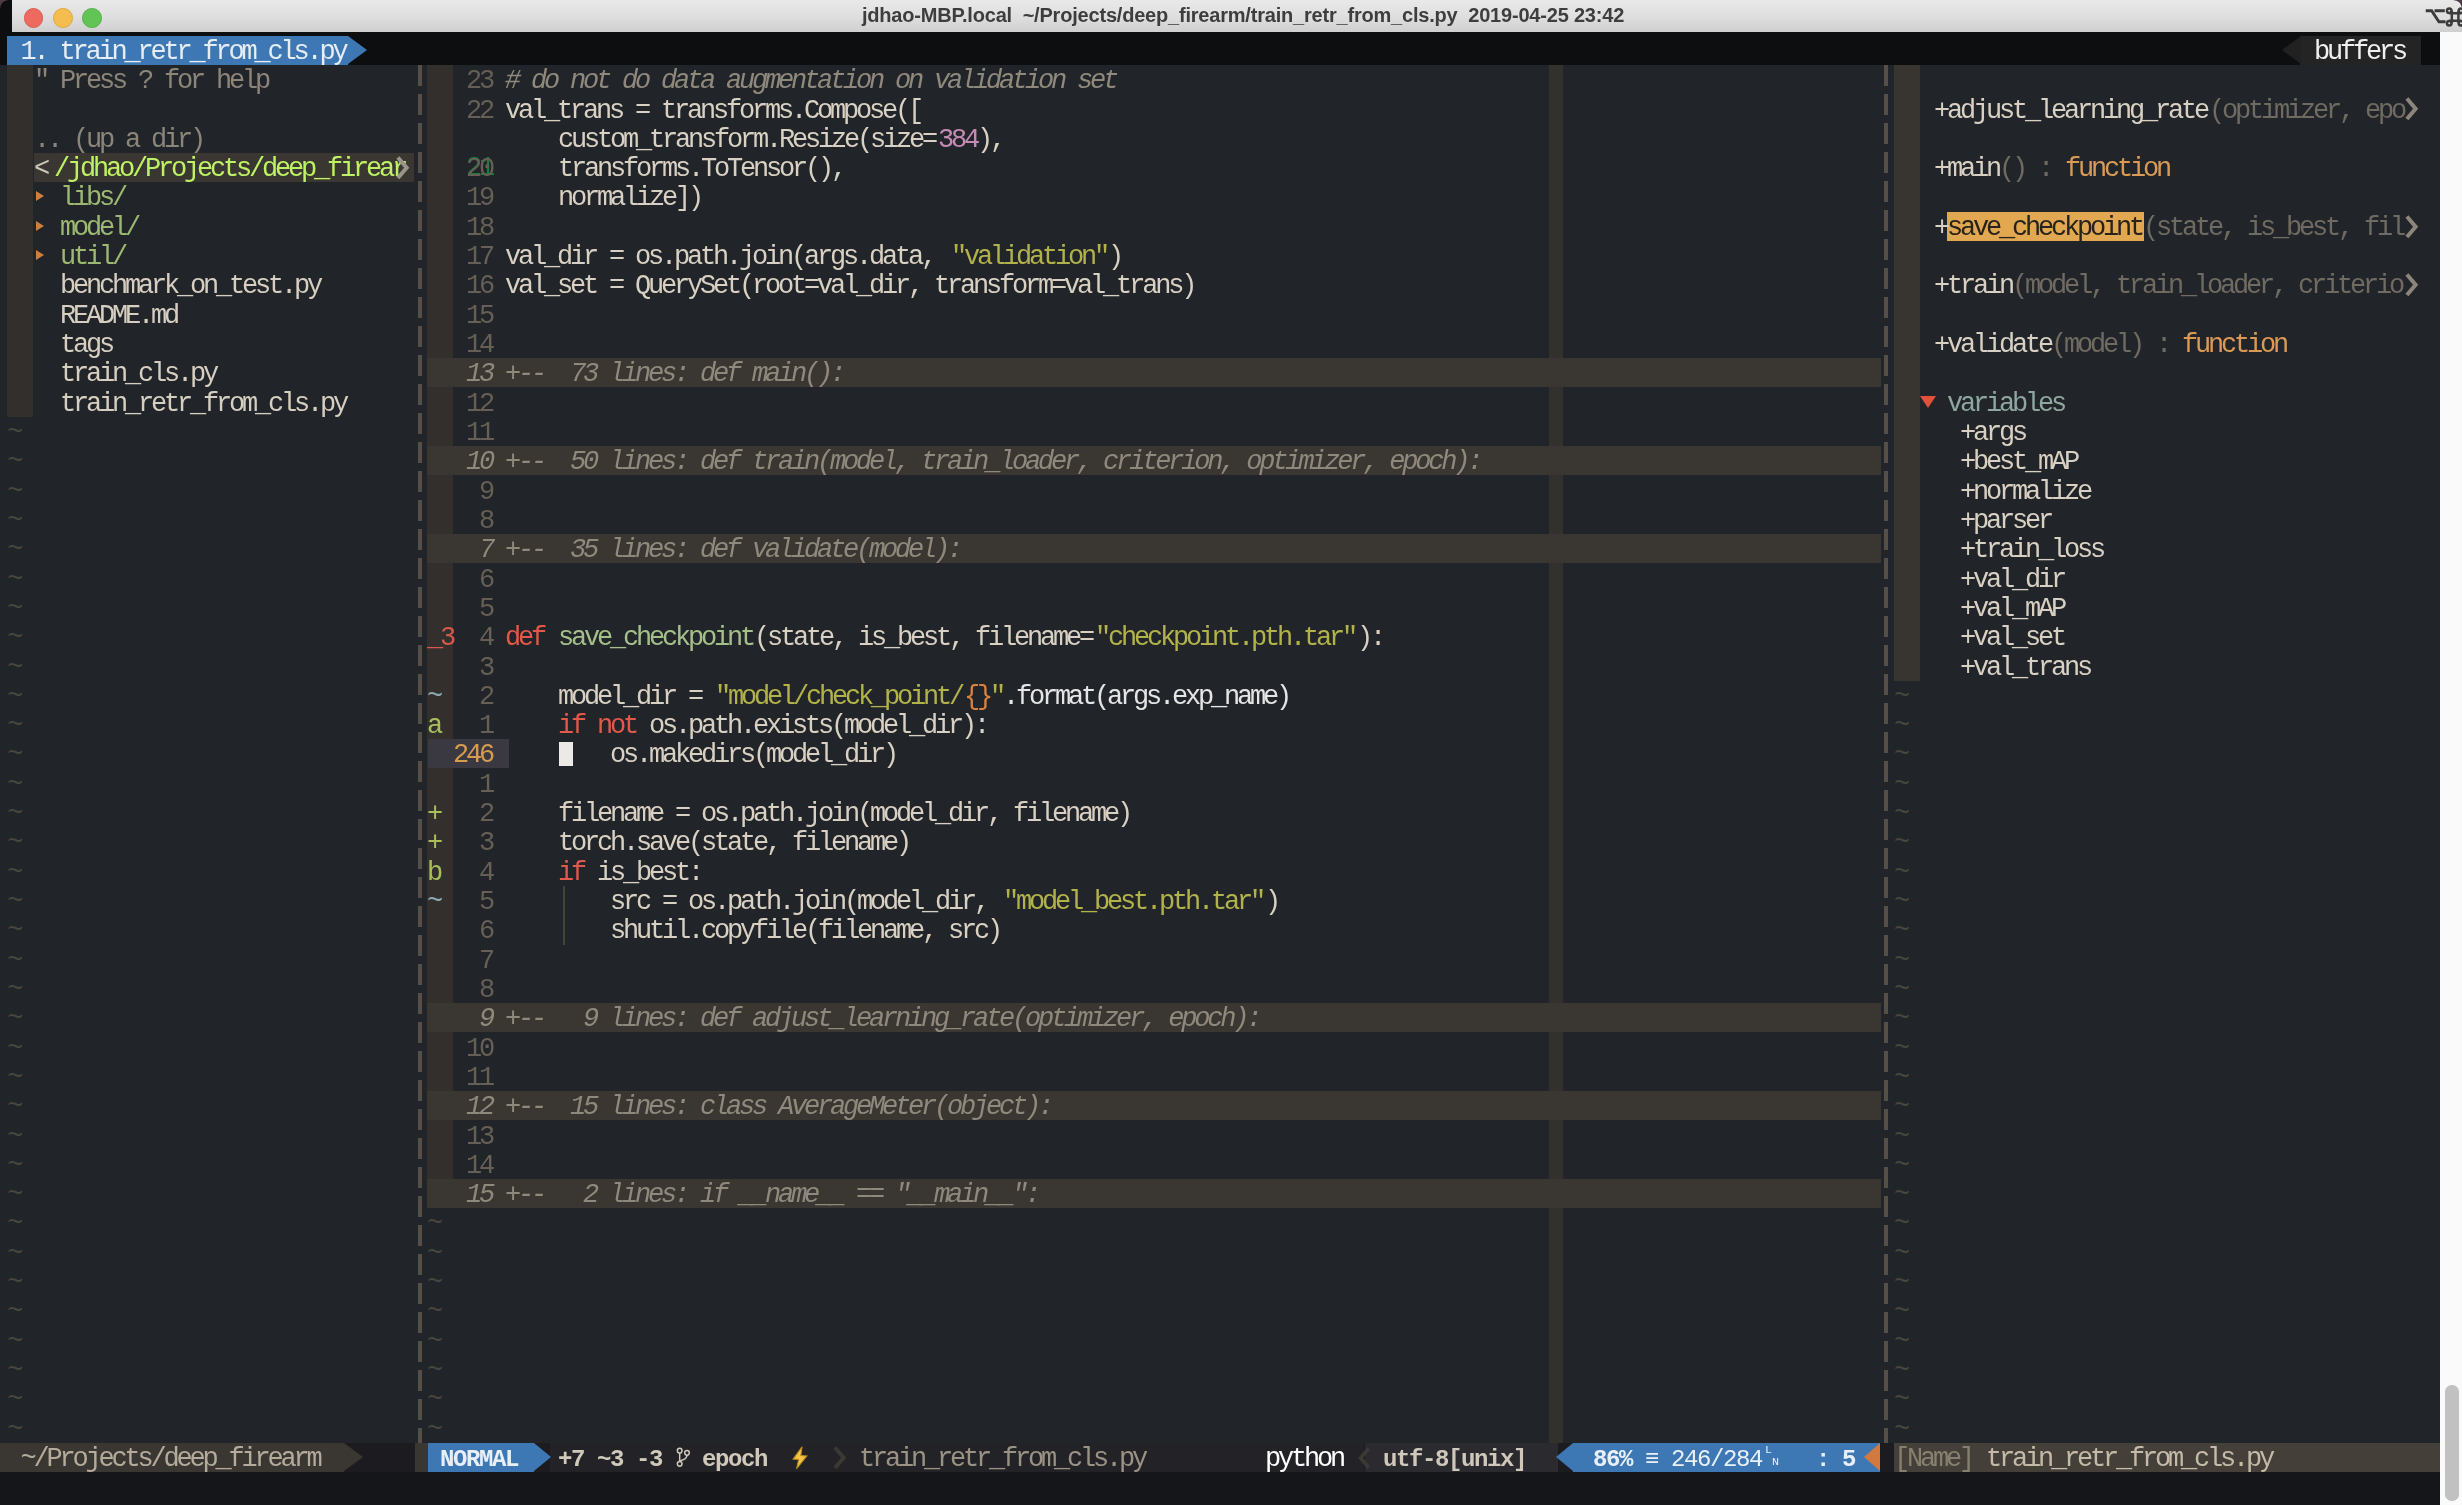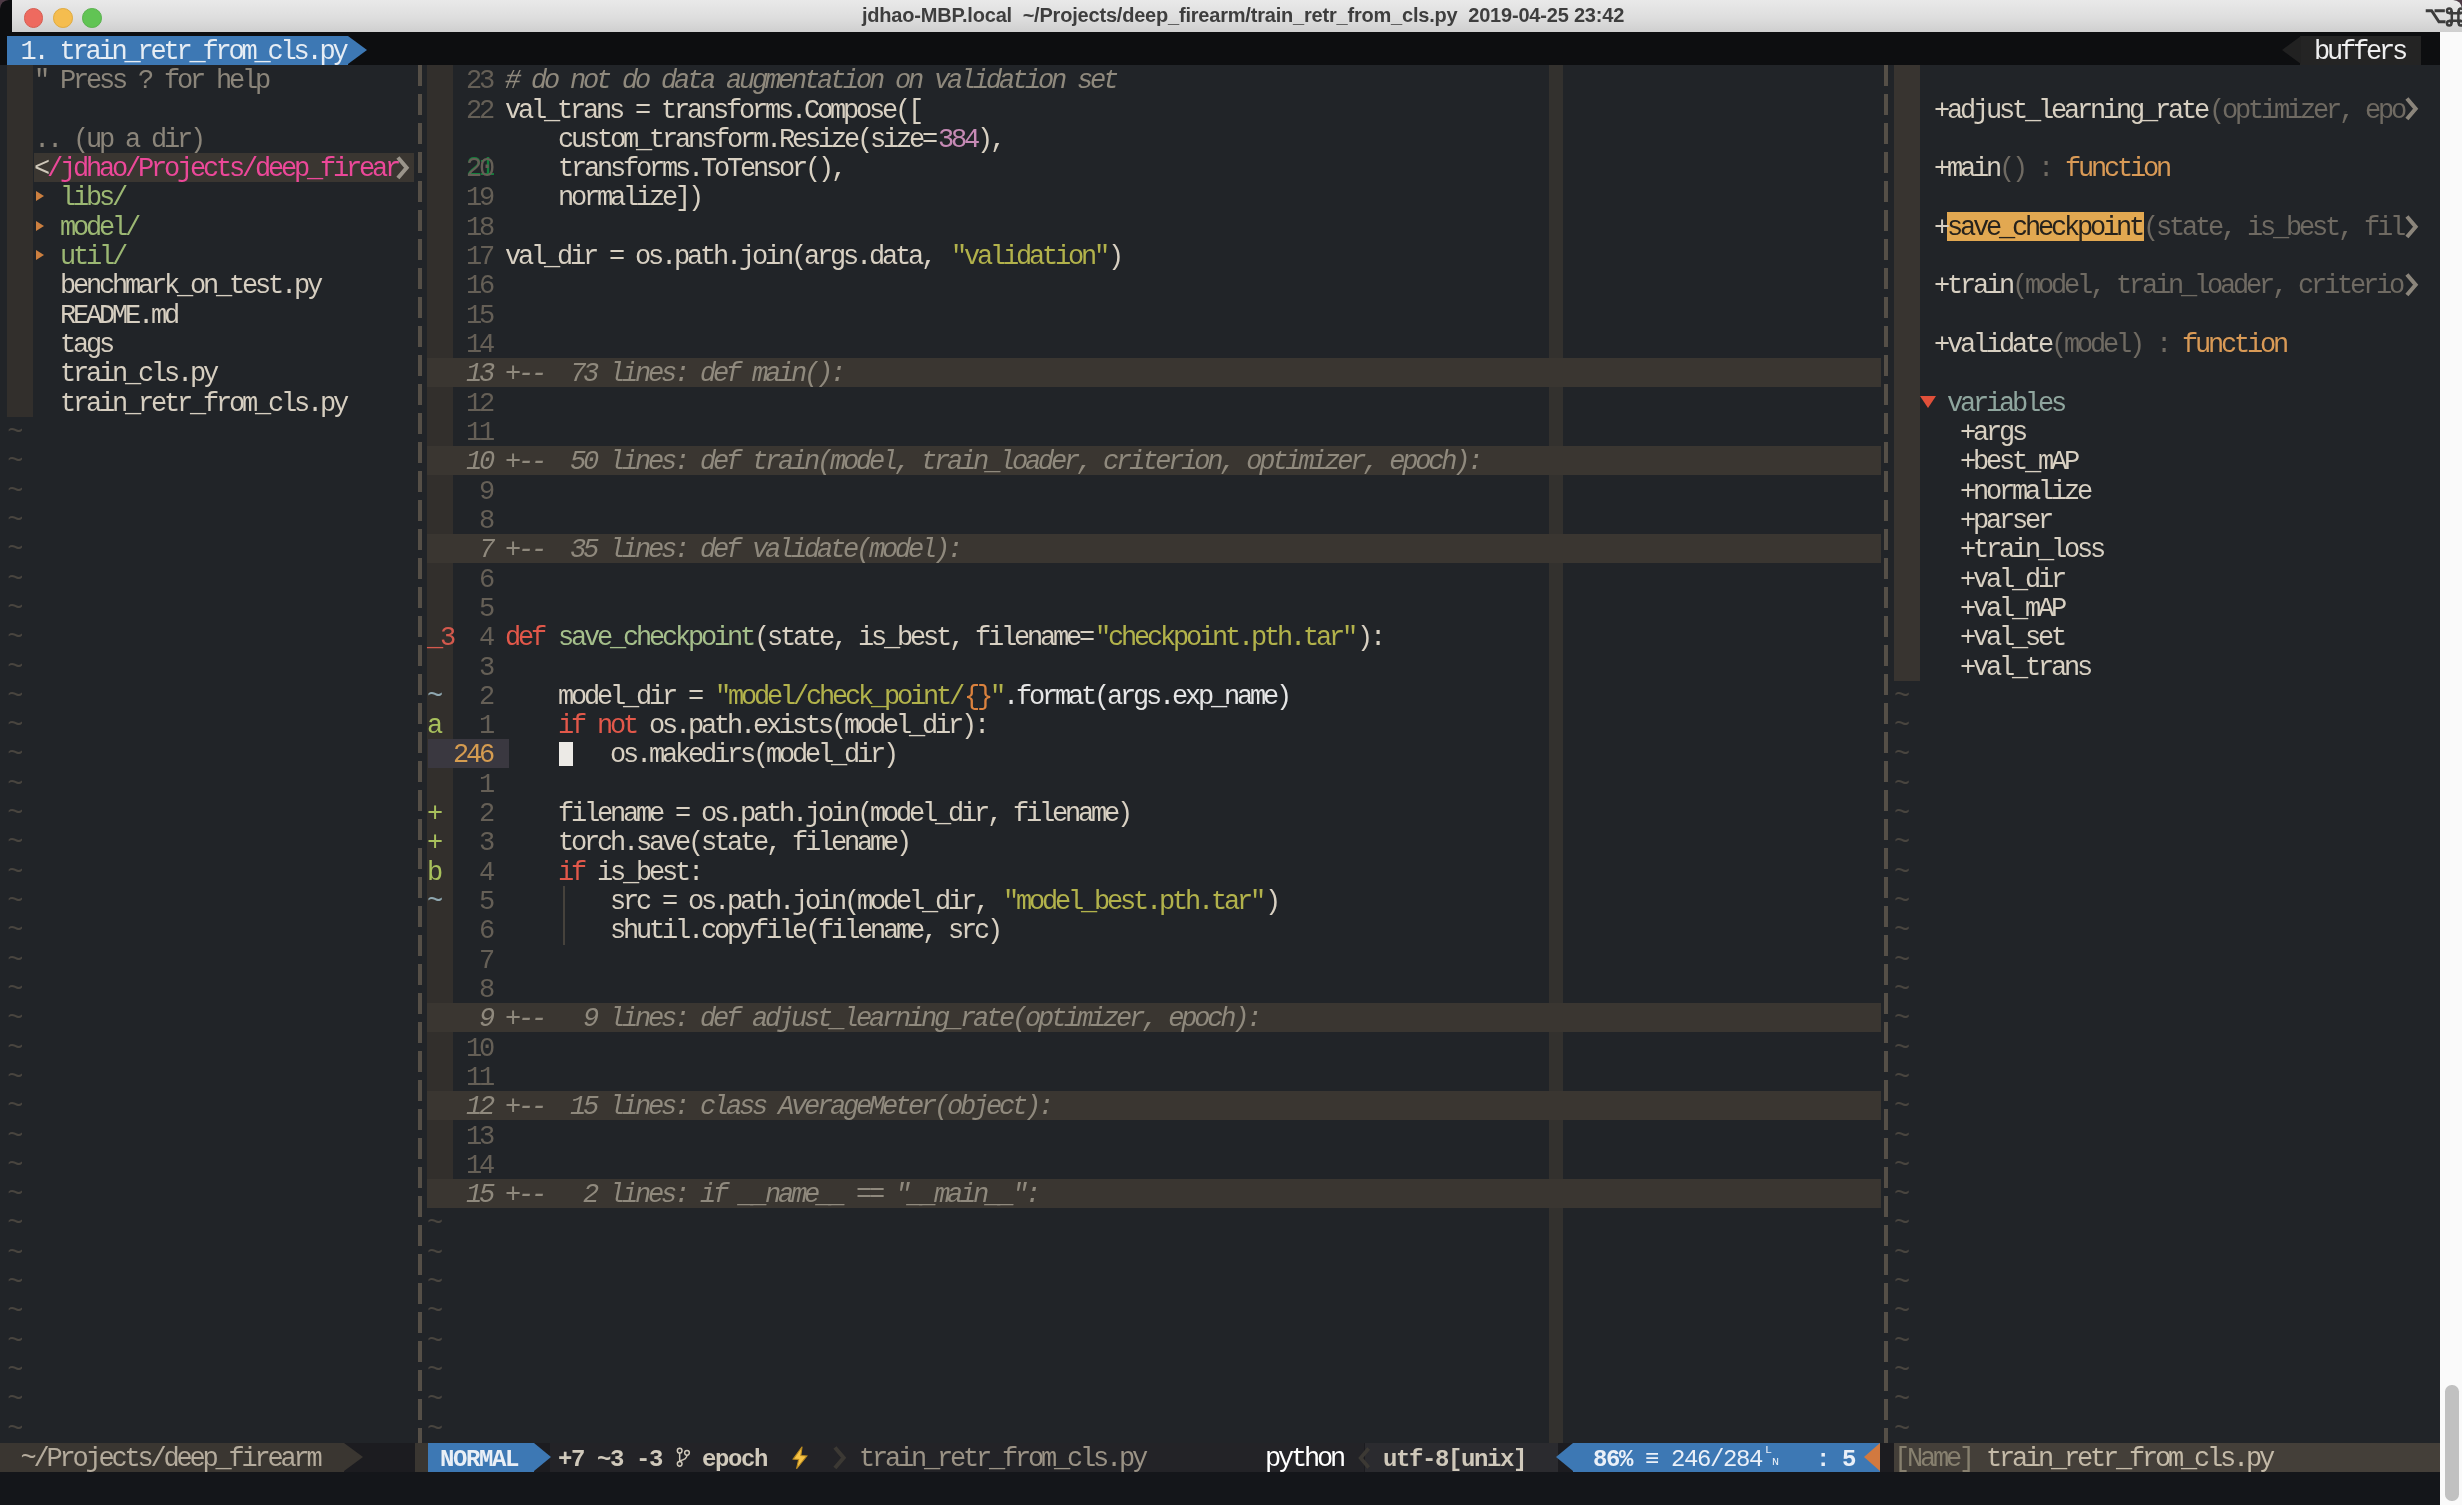--- a/index.html
+++ b/index.html
@@ -55,21 +55,21 @@
 <div style="position:absolute;left:1884px;top:65px;width:3.7px;height:1378px;background:repeating-linear-gradient(180deg,#554f47 0px,#554f47 21px,transparent 21px,transparent 29px);"></div>
 <div style="position:absolute;left:7.3px;top:36px;width:341px;height:29px;background:#3d78b4;"></div>
 <div style="position:absolute;left:348px;top:36px;width:0;height:0;border-top:14.7px solid transparent;border-bottom:14.7px solid transparent;border-left:19px solid #3d78b4;"></div>
 <pre class="t" style="left:20.4px;top:36px;color:#e6edf4;">1. train_retr_from_cls.py</pre>
 <div style="position:absolute;left:2300px;top:36px;width:121px;height:29px;background:#242424;"></div>
 <pre class="t" style="left:2314px;top:36px;color:#efeff0;">buffers</pre>
 <div style="position:absolute;left:2282px;top:36px;width:0;height:0;border-top:14.7px solid transparent;border-bottom:14.7px solid transparent;border-right:19px solid #212121;"></div>
 <pre class="t" style="left:34px;top:65px;color:#8b857a;">" Press ? for help</pre>
 <pre class="t" style="left:34px;top:124px;color:#8b857a;">.. (up a dir)</pre>
 <pre class="t" style="left:34px;top:153px;color:#cfc8ba;">&lt;</pre>
-<pre class="t" style="left:47px;top:153px;color:#ec4899;font-family:Liberation Mono, monospace;">/jdhao/Projects/deep_firear</pre>
+<pre class="t" style="left:54px;top:153px;color:#bef264;font-family:Liberation Mono, monospace;">/jdhao/Projects/deep_firear</pre>
 <div style="position:absolute;left:36px;top:191px;width:0;height:0;border-left:8.8px solid #cc7f3f;border-top:5.9px solid transparent;border-bottom:5.9px solid transparent;"></div>
 <pre class="t" style="left:60px;top:182px;color:#9cb873;">libs/</pre>
 <div style="position:absolute;left:36px;top:221px;width:0;height:0;border-left:8.8px solid #cc7f3f;border-top:5.9px solid transparent;border-bottom:5.9px solid transparent;"></div>
 <pre class="t" style="left:60px;top:212px;color:#9cb873;">model/</pre>
 <div style="position:absolute;left:36px;top:250px;width:0;height:0;border-left:8.8px solid #cc7f3f;border-top:5.9px solid transparent;border-bottom:5.9px solid transparent;"></div>
 <pre class="t" style="left:60px;top:241px;color:#9cb873;">util/</pre>
 <pre class="t" style="left:60px;top:270px;color:#d6cec0;">benchmark_on_test.py</pre>
 <pre class="t" style="left:60px;top:300px;color:#d6cec0;">README.md</pre>
 <pre class="t" style="left:60px;top:329px;color:#d6cec0;">tags</pre>
 <pre class="t" style="left:60px;top:358px;color:#d6cec0;">train_cls.py</pre>
@@ -120,20 +120,21 @@
 <pre class="t" style="left:466px;top:153px;color:#655f56;">20</pre>
 <pre class="t" style="left:558px;top:153px;color:#d8d0c2;">transforms.ToTensor(),</pre>
 <pre class="t" style="left:466px;top:182px;color:#655f56;">19</pre>
 <pre class="t" style="left:558px;top:182px;color:#d8d0c2;">normalize])</pre>
 <pre class="t" style="left:466px;top:212px;color:#655f56;">18</pre>
 <pre class="t" style="left:466px;top:241px;color:#655f56;">17</pre>
 <pre class="t" style="left:505px;top:241px;color:#d8d0c2;">val_dir = os.path.join(args.data, </pre>
 <pre class="t" style="left:951px;top:241px;color:#b2b24b;">"validation"</pre>
 <pre class="t" style="left:1108px;top:241px;color:#d8d0c2;">)</pre>
 <pre class="t" style="left:466px;top:270px;color:#655f56;">16</pre>
+<pre class="t" style="left:505px;top:270px;color:#d8d0c2;">val_set = QuerySet(root=val_dir, transform=val_trans)</pre>
 <pre class="t" style="left:466px;top:300px;color:#655f56;">15</pre>
 <pre class="t" style="left:466px;top:329px;color:#655f56;">14</pre>
 <pre class="t" style="left:466px;top:358px;color:#8f897d;font-style:italic;">13</pre>
 <pre class="t" style="left:505px;top:358px;color:#8f897d;font-style:italic;">+--  73 lines: def main():</pre>
 <pre class="t" style="left:466px;top:388px;color:#655f56;">12</pre>
 <pre class="t" style="left:466px;top:417px;color:#655f56;">11</pre>
 <pre class="t" style="left:466px;top:446px;color:#8f897d;font-style:italic;">10</pre>
 <pre class="t" style="left:505px;top:446px;color:#8f897d;font-style:italic;">+--  50 lines: def train(model, train_loader, criterion, optimizer, epoch):</pre>
 <pre class="t" style="left:479px;top:476px;color:#655f56;">9</pre>
 <pre class="t" style="left:479px;top:505px;color:#655f56;">8</pre>

